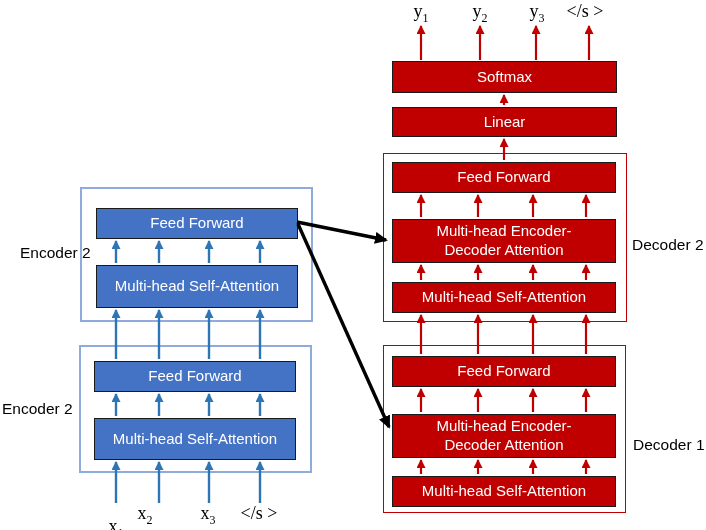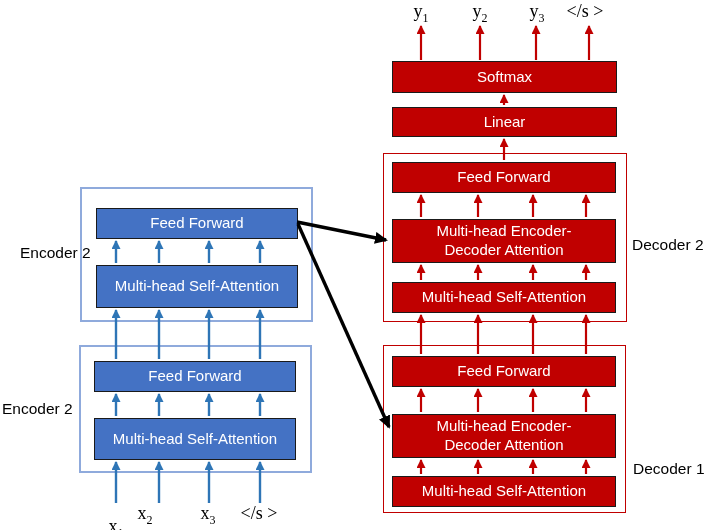--- a/index.html
+++ b/index.html
@@ -81,21 +81,21 @@
   <div class="box red" style="left:392px;top:356px;width:224px;height:31px">
     <span>Feed Forward</span>
   </div>
   <div class="box red" style="left:392px;top:414px;width:224px;height:44px">
     <span>Multi-head Encoder-</span>
     <span>Decoder Attention</span>
   </div>
   <div class="box red" style="left:392px;top:476px;width:224px;height:31px">
     <span>Multi-head Self-Attention</span>
   </div>
-  <div class="side-label" style="left:633px;top:460px;">Decoder 1</div>
+  <div class="side-label" style="left:633px;top:436px;">Decoder 1</div>
 
   <div class="mathlabel" style="left:81px;top:503px;width:70px;margin-top:13px;"><span>x</span><sub>1</sub></div>
   <div class="mathlabel" style="left:110px;top:503px;width:70px;"><span>x</span><sub>2</sub></div>
   <div class="mathlabel" style="left:173px;top:503px;width:70px;"><span>x</span><sub>3</sub></div>
   <div class="mathlabel" style="left:219px;top:503px;width:80px;"><span>&lt;/s &gt;</span><sub></sub></div>
 
   <div class="mathlabel" style="left:386px;top:1px;width:70px;"><span>y</span><sub>1</sub></div>
   <div class="mathlabel" style="left:445px;top:1px;width:70px;"><span>y</span><sub>2</sub></div>
   <div class="mathlabel" style="left:502px;top:1px;width:70px;"><span>y</span><sub>3</sub></div>
   <div class="mathlabel" style="left:545px;top:1px;width:80px;"><span>&lt;/s &gt;</span><sub></sub></div>

